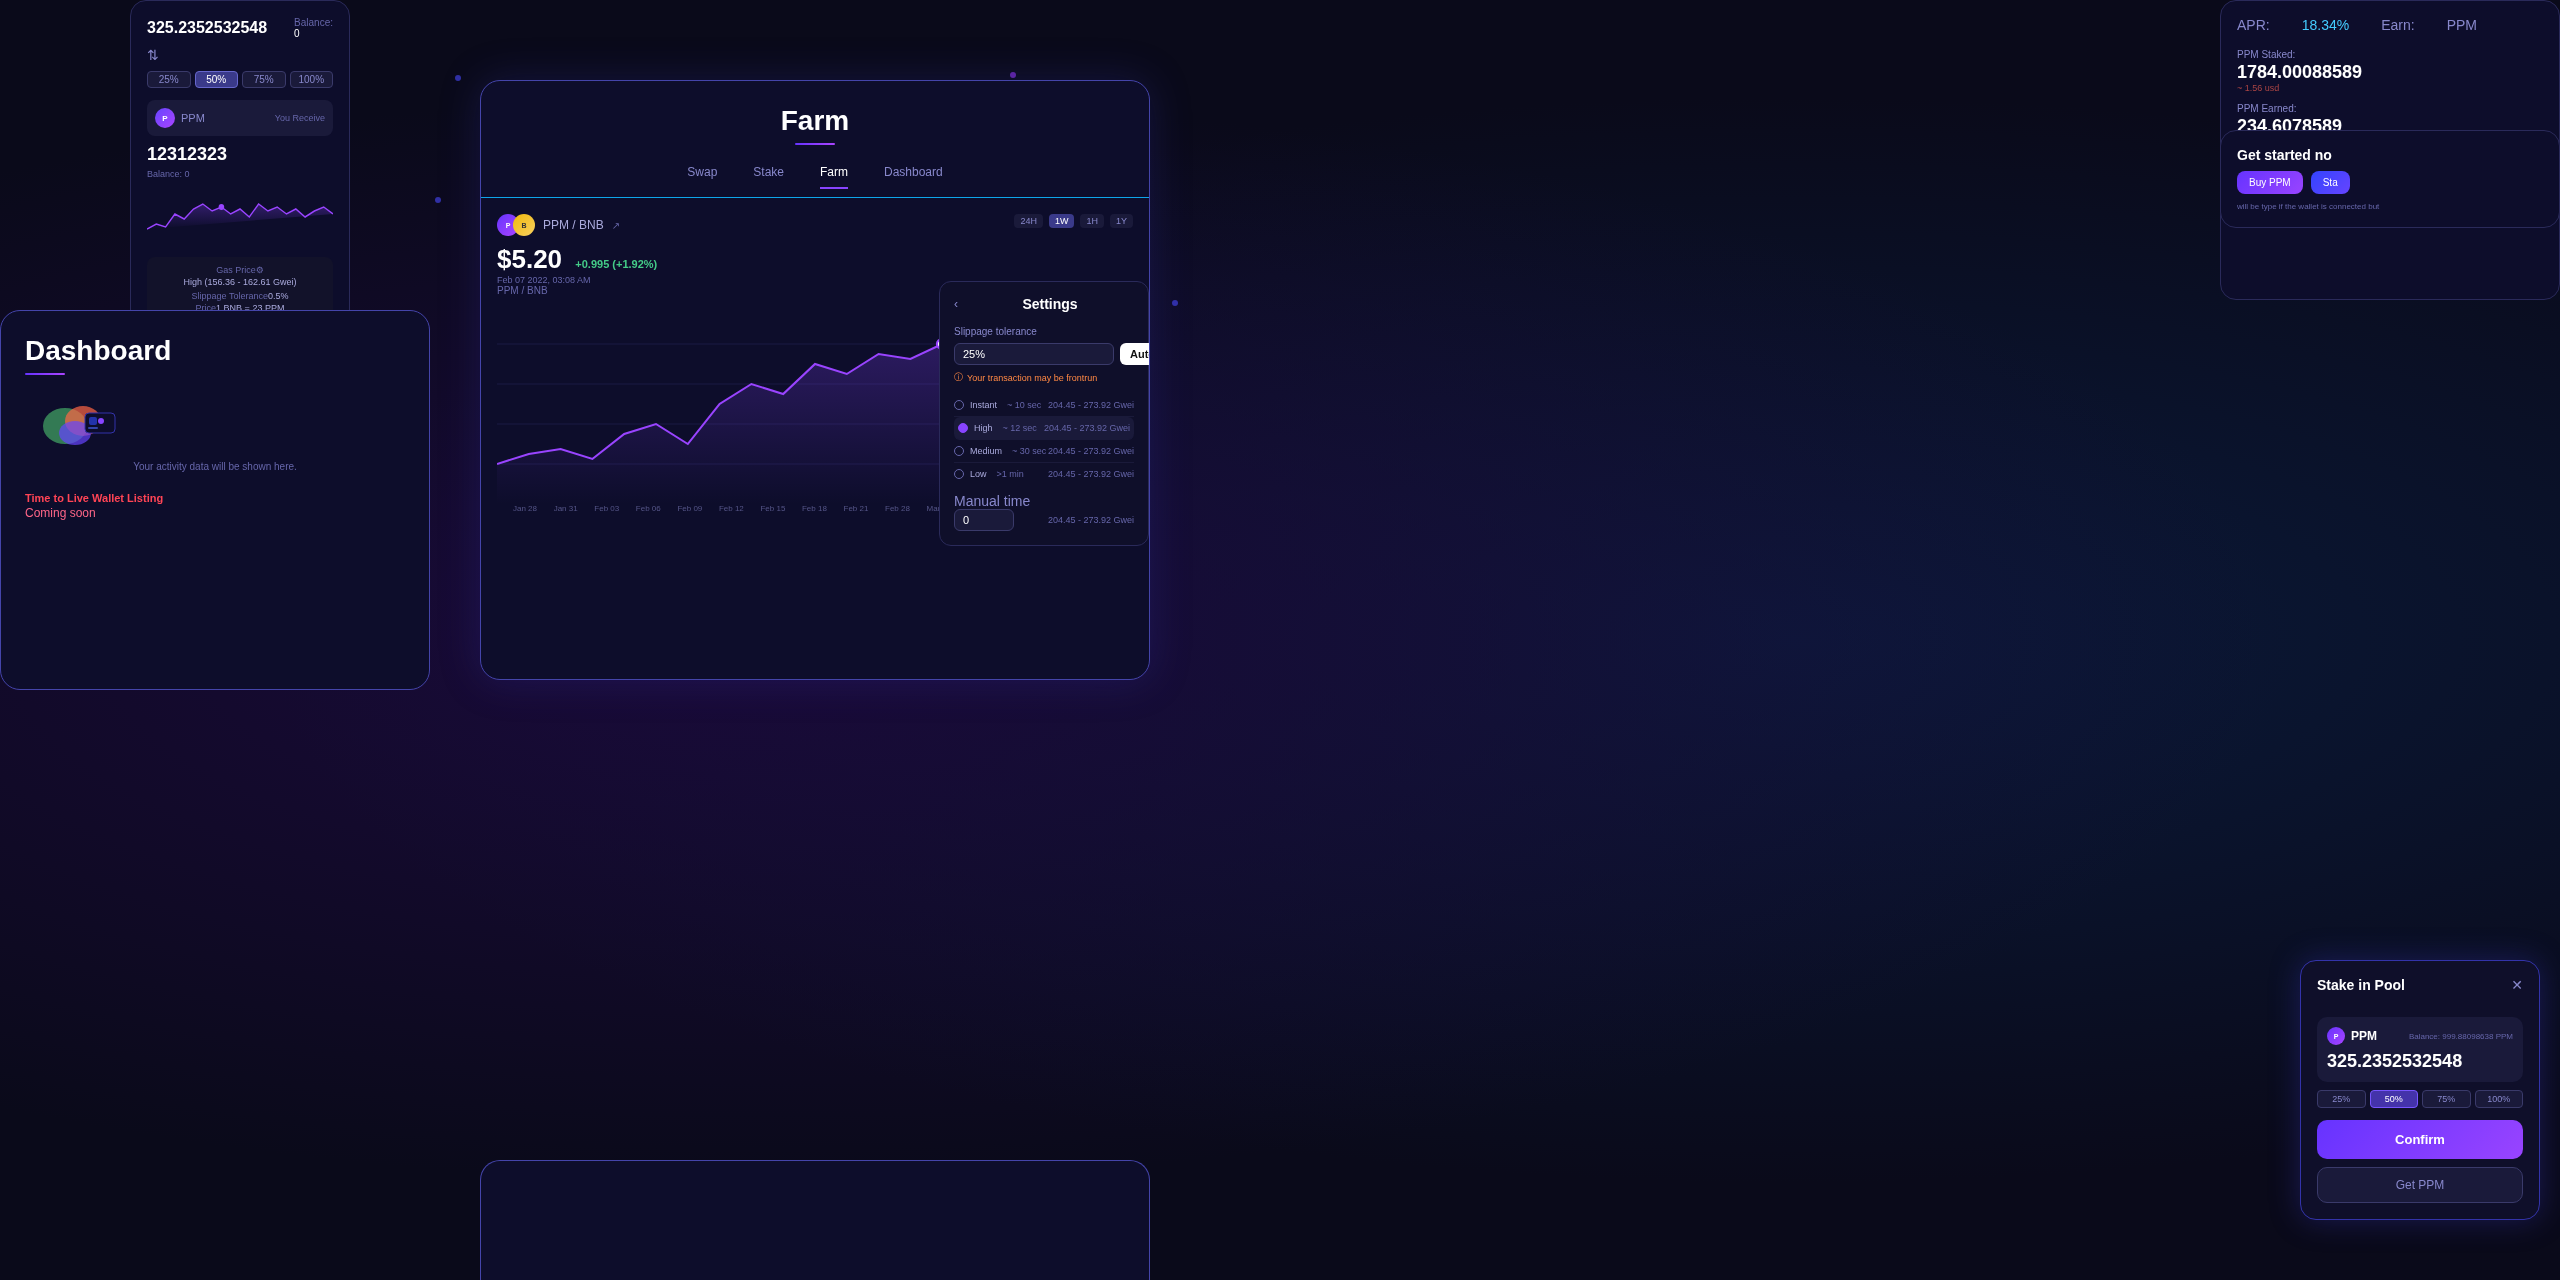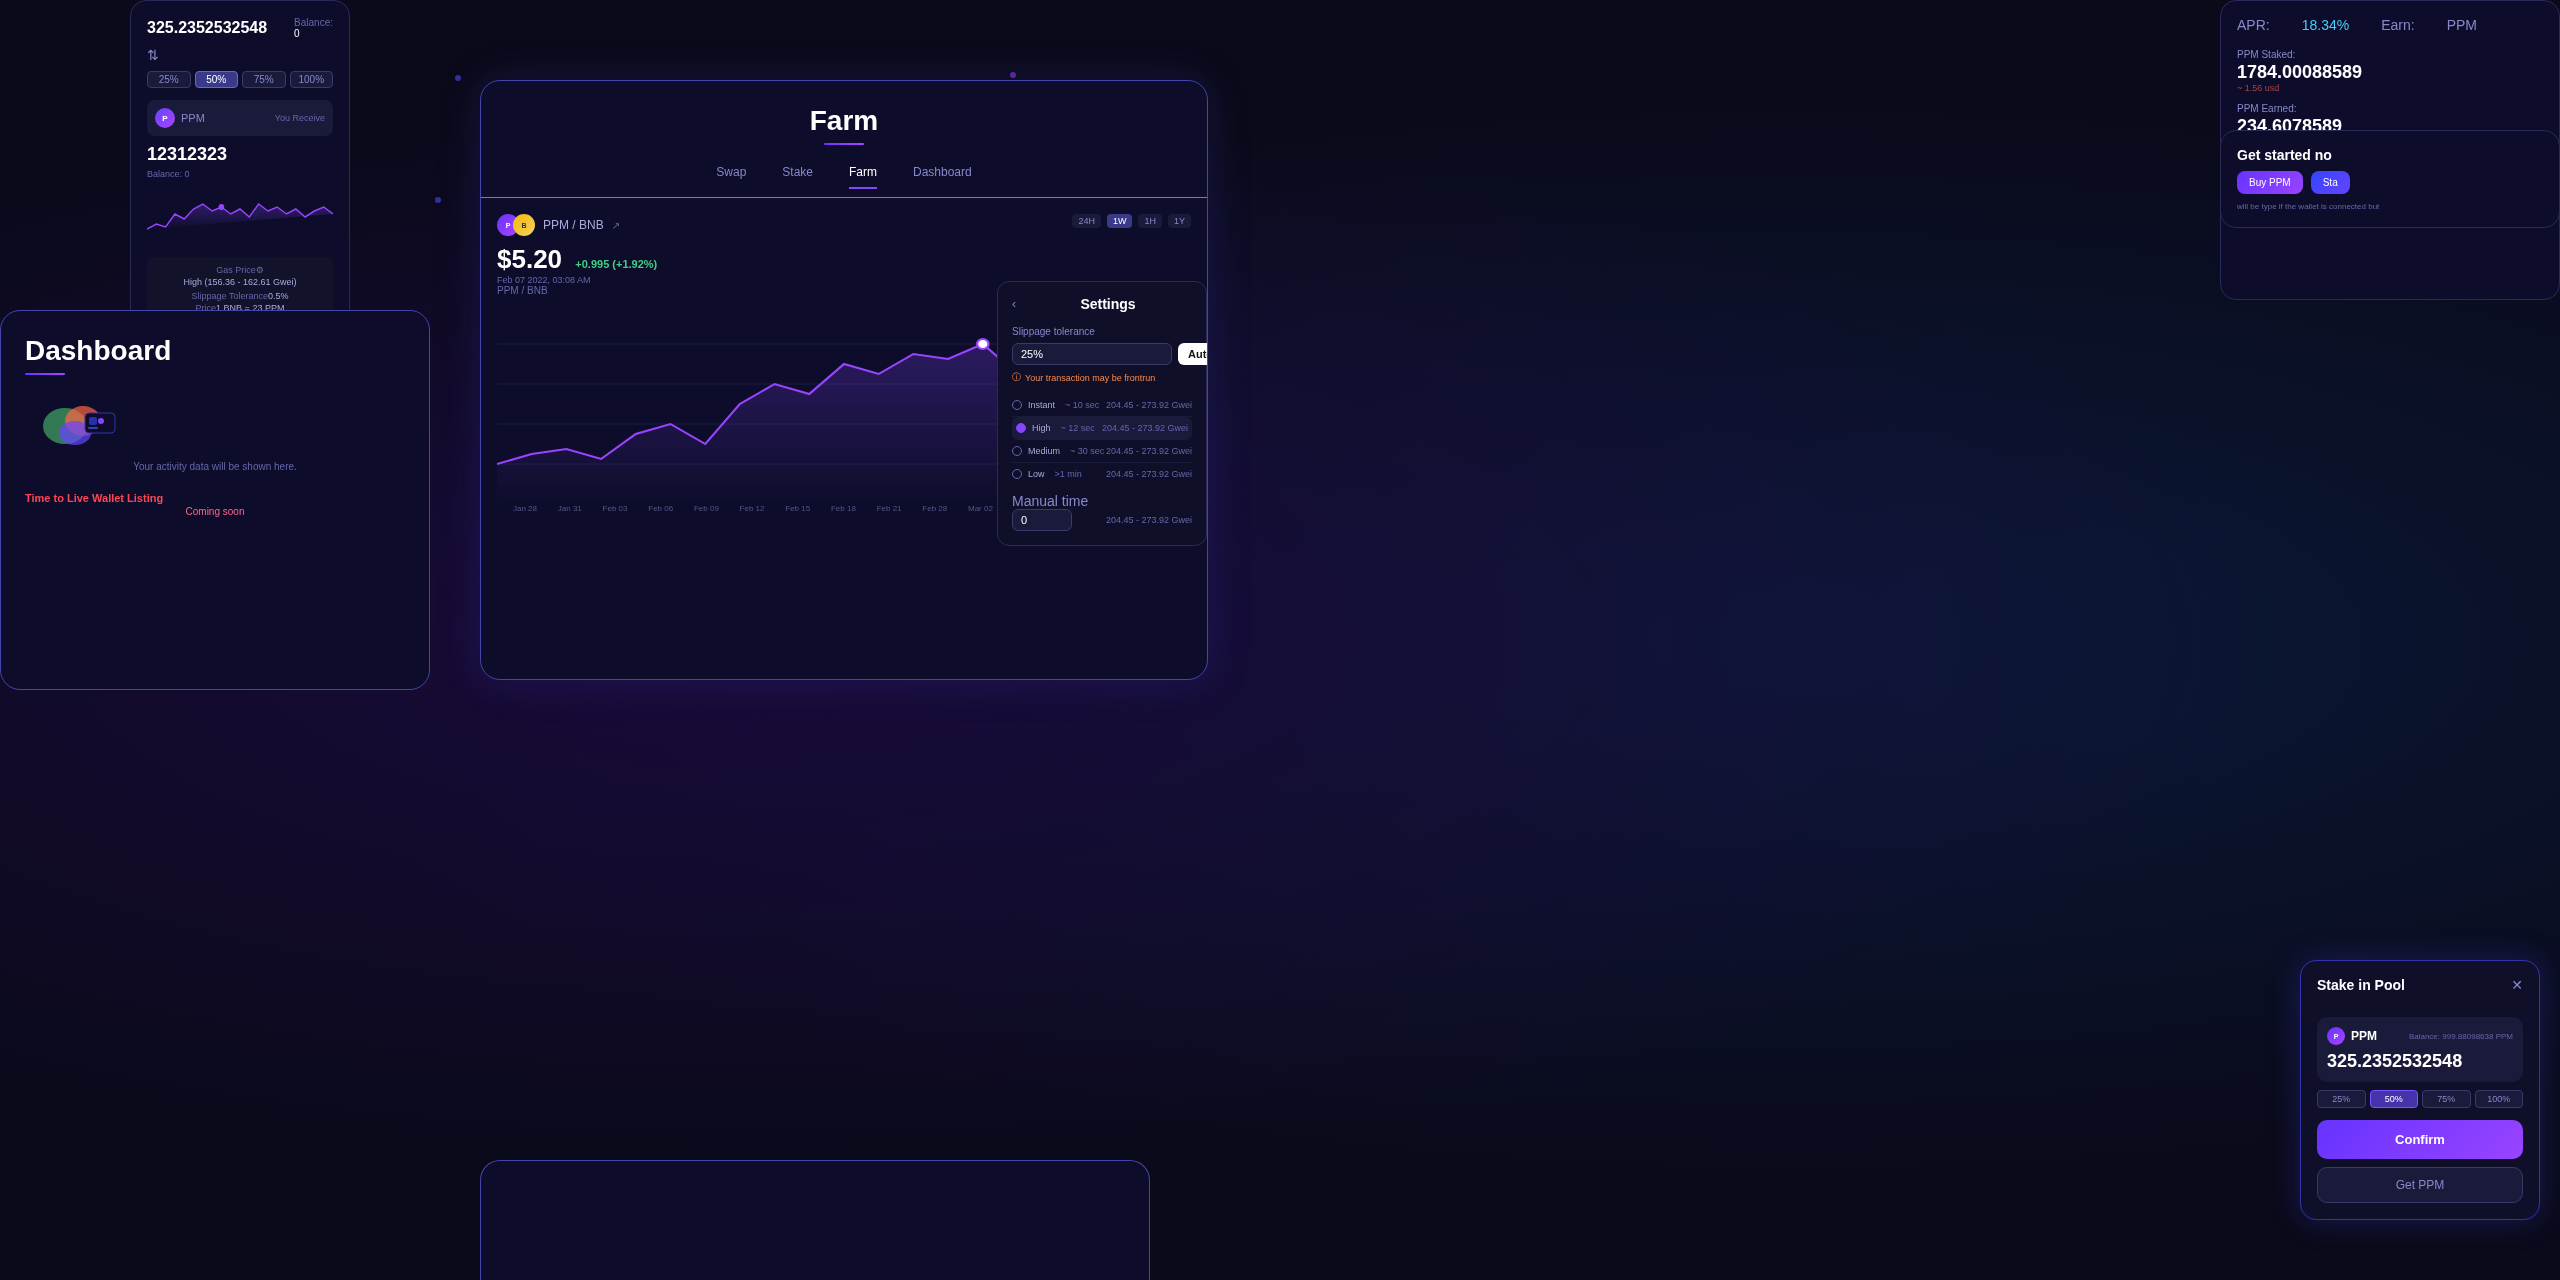--- a/index.html
+++ b/index.html
@@ -208,21 +208,21 @@
       gap: 4px;
       color: #6666aa;
       font-size: 9px;
     }
 
     
     .farm-panel {
       position: absolute;
       top: 80px;
       left: 480px;
-      width: 728px;
+      width: 670px;
       height: 600px;
       background: #0d0d2b;
       border-radius: 20px;
       border: 1.5px solid #4444aa;
       box-shadow: 0 0 40px #3333aa44;
       overflow: hidden;
     }
 
     .farm-header {
       text-align: center;
@@ -570,23 +570,22 @@
 
     .countdown-label {
       color: #ff4455;
       font-size: 11px;
       font-weight: 600;
       margin-bottom: 2px;
     }
 
     .countdown-sub {
       color: #ff6688;
-      font-size: 10px;
+      font-size: 12px;
       margin-bottom: 28px;
-      text-align: center;
     }
 
     .countdown-row {
       display: flex;
       gap: 12px;
     }
 
     .countdown-item {
       text-align: center;
     }

